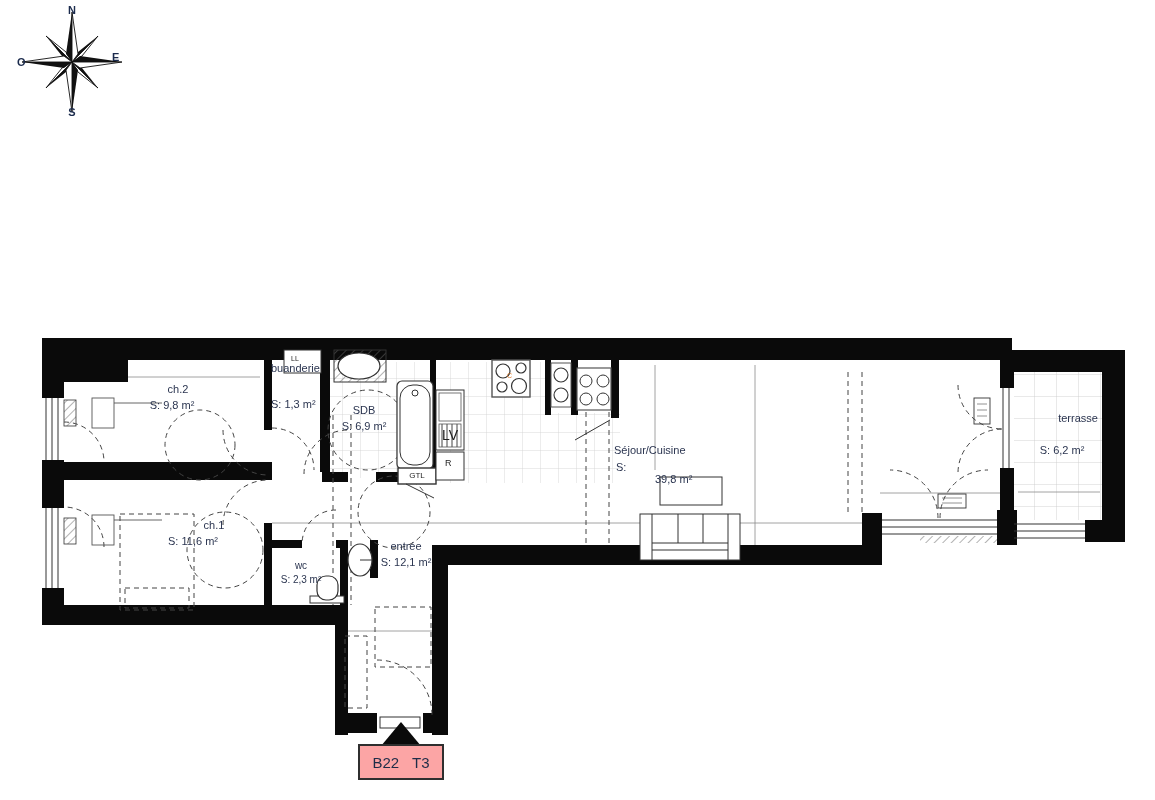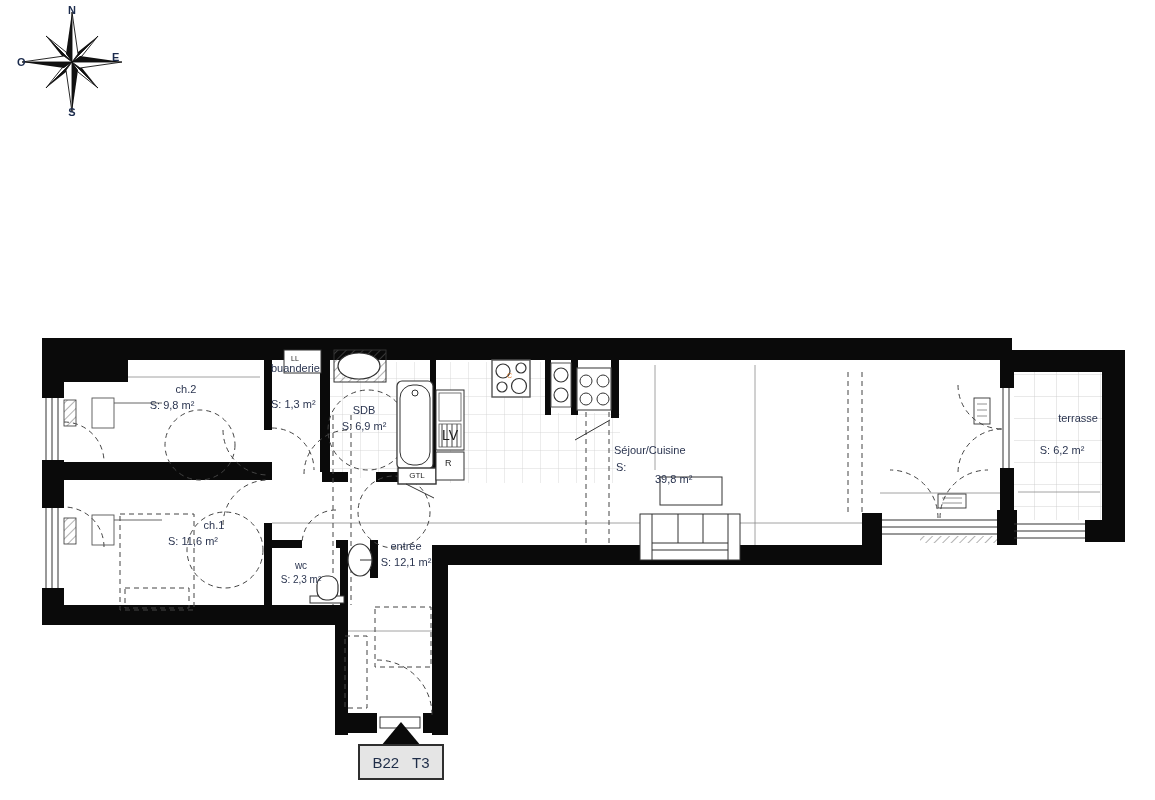--- a/index.html
+++ b/index.html
@@ -3,21 +3,21 @@
 <meta charset="utf-8">
 <style>
   html,body{margin:0;padding:0;background:#ffffff;}
   #stage{position:relative;width:1155px;height:800px;background:#fff;overflow:hidden;
          font-family:"Liberation Sans", sans-serif;}
   .lbl{position:absolute;color:#2b3550;font-size:11px;line-height:12px;white-space:nowrap;}
   .ctr{transform:translateX(-50%);text-align:center;}
   .fix{position:absolute;color:#222;white-space:nowrap;}
   #unitbox{position:absolute;left:358px;top:744px;width:82px;height:32px;border:2px solid #2f2f2f;
            display:flex;align-items:center;justify-content:center;gap:13px;
-           color:#1f2d48;font-size:15px;background:#e5e5e5;}
+           color:#1f2d48;font-size:15px;background:#fca5a5;}
   svg{position:absolute;left:0;top:0;}
 </style>
 </head>
 <body>
 
 <div id="stage">
 
   <svg width="145" height="135" viewBox="0 0 145 135">
     <g stroke-linejoin="round">
 
@@ -245,21 +245,21 @@
         <line x1="678" y1="514" x2="678" y2="543"></line>
           <line x1="703" y1="514" x2="703" y2="543"></line>
       </g>
 
       <rect x="660" y="477" width="62" height="28" fill="#fff" stroke="#333" stroke-width="1"></rect>
     </g>
 
     <polygon points="401,722 381,746 421,746" fill="#0a0a0a"></polygon>
   </svg>
 
-  <div class="lbl ctr" style="left:172px;top:383px;padding-left:28px;">ch.2</div>
+  <div class="lbl ctr" style="left:164px;top:383px;padding-left:28px;">ch.2</div>
   <div class="lbl ctr" style="left:172px;top:399px;">S: 9,8 m²</div>
 
   <div class="lbl" style="left:271px;top:362px;">buanderie</div>
   <div class="lbl" style="left:271px;top:398px;">S:  1,3 m²</div>
 
   <div class="lbl ctr" style="left:364px;top:404px;">SDB</div>
   <div class="lbl ctr" style="left:364px;top:420px;">S: 6,9 m²</div>
 
   <div class="lbl" style="left:614px;top:444px;">Séjour/Cuisine</div>
   <div class="lbl" style="left:616px;top:461px;">S:</div>

